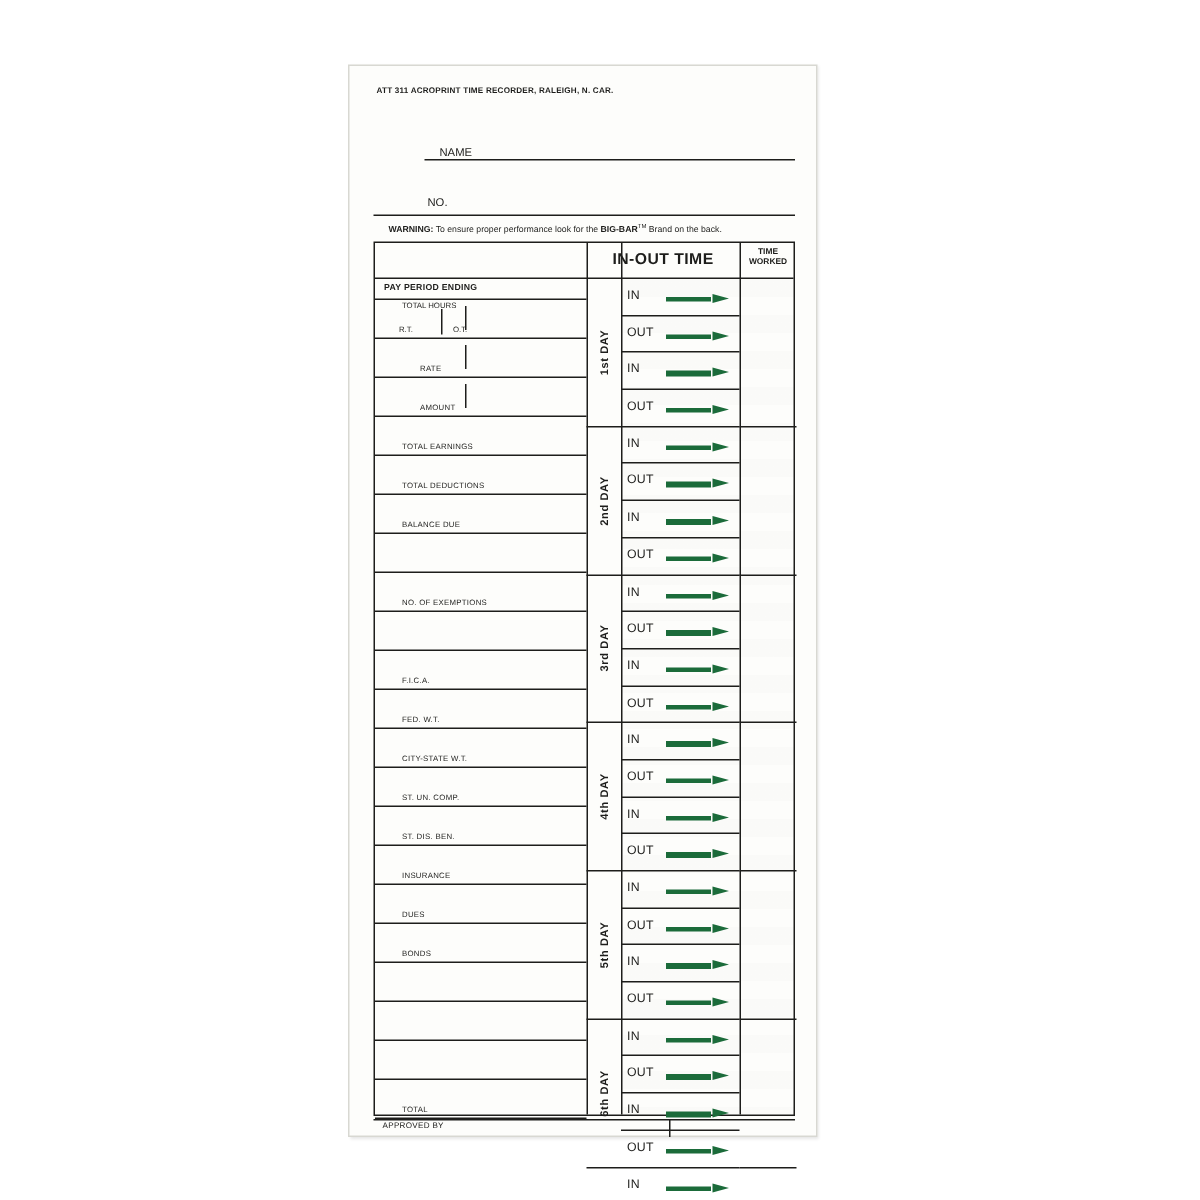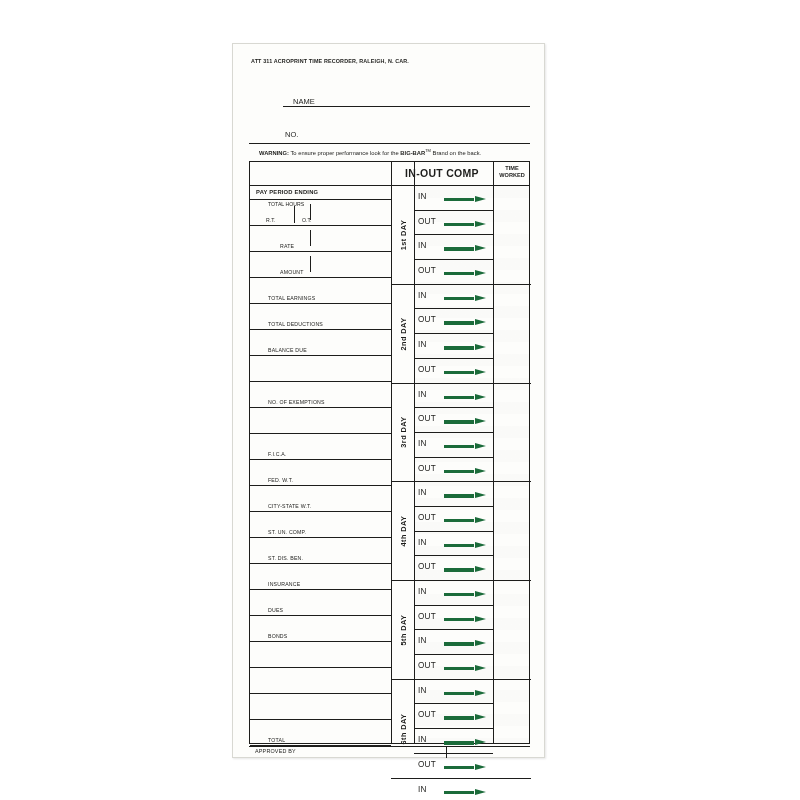--- a/index.html
+++ b/index.html
@@ -354,21 +354,21 @@
 
     <div id="grid">
 
       <div class="band-shade"></div>
 
       <div class="vline" style="left:141px;"></div>
       <div class="vline" style="left:164px;"></div>
       <div class="vline" style="left:243px;"></div>
 
       <div class="grid-head">
-        <div class="inout-title">IN-OUT COMP</div>
+        <div class="inout-title">IN-OUT TIME</div>
         <div class="tw-title">
           <div>TIME</div>
           <div>WORKED</div>
         </div>
         <div class="hline-bottom"></div>
       </div>
 
       <div class="pay-period">PAY PERIOD ENDING</div>
       <div class="pay-rule"></div>
 

